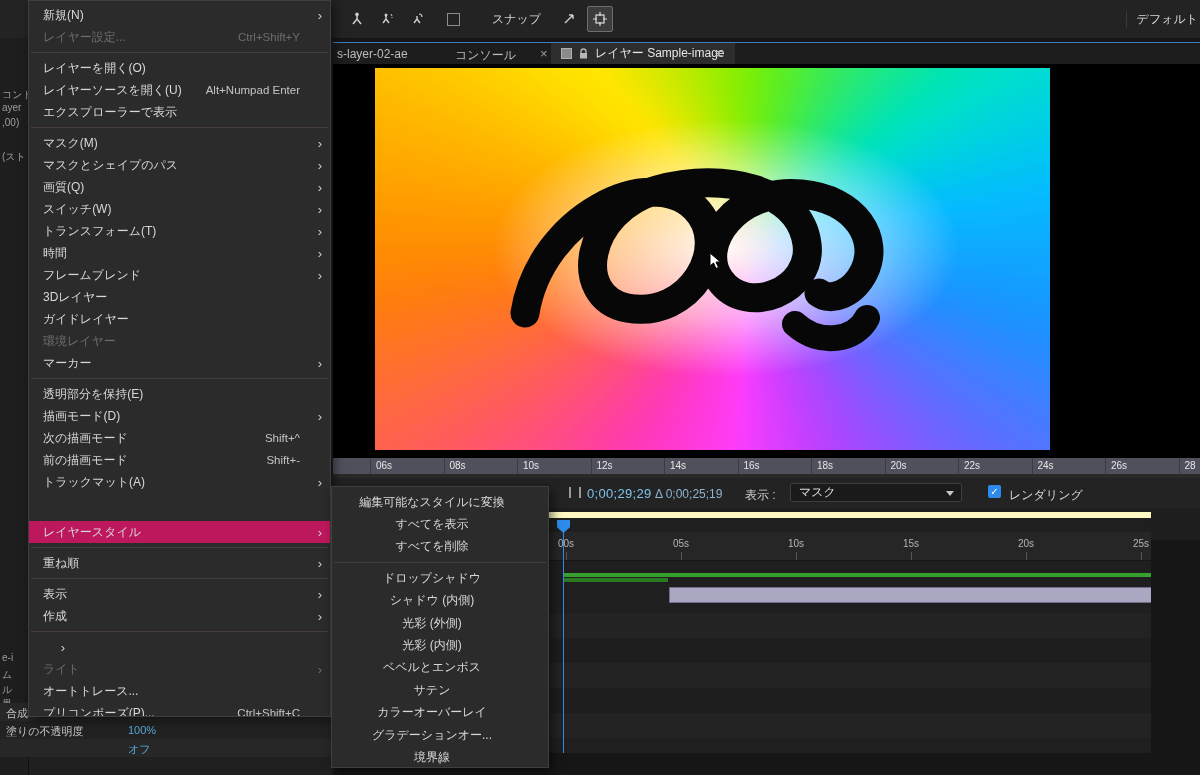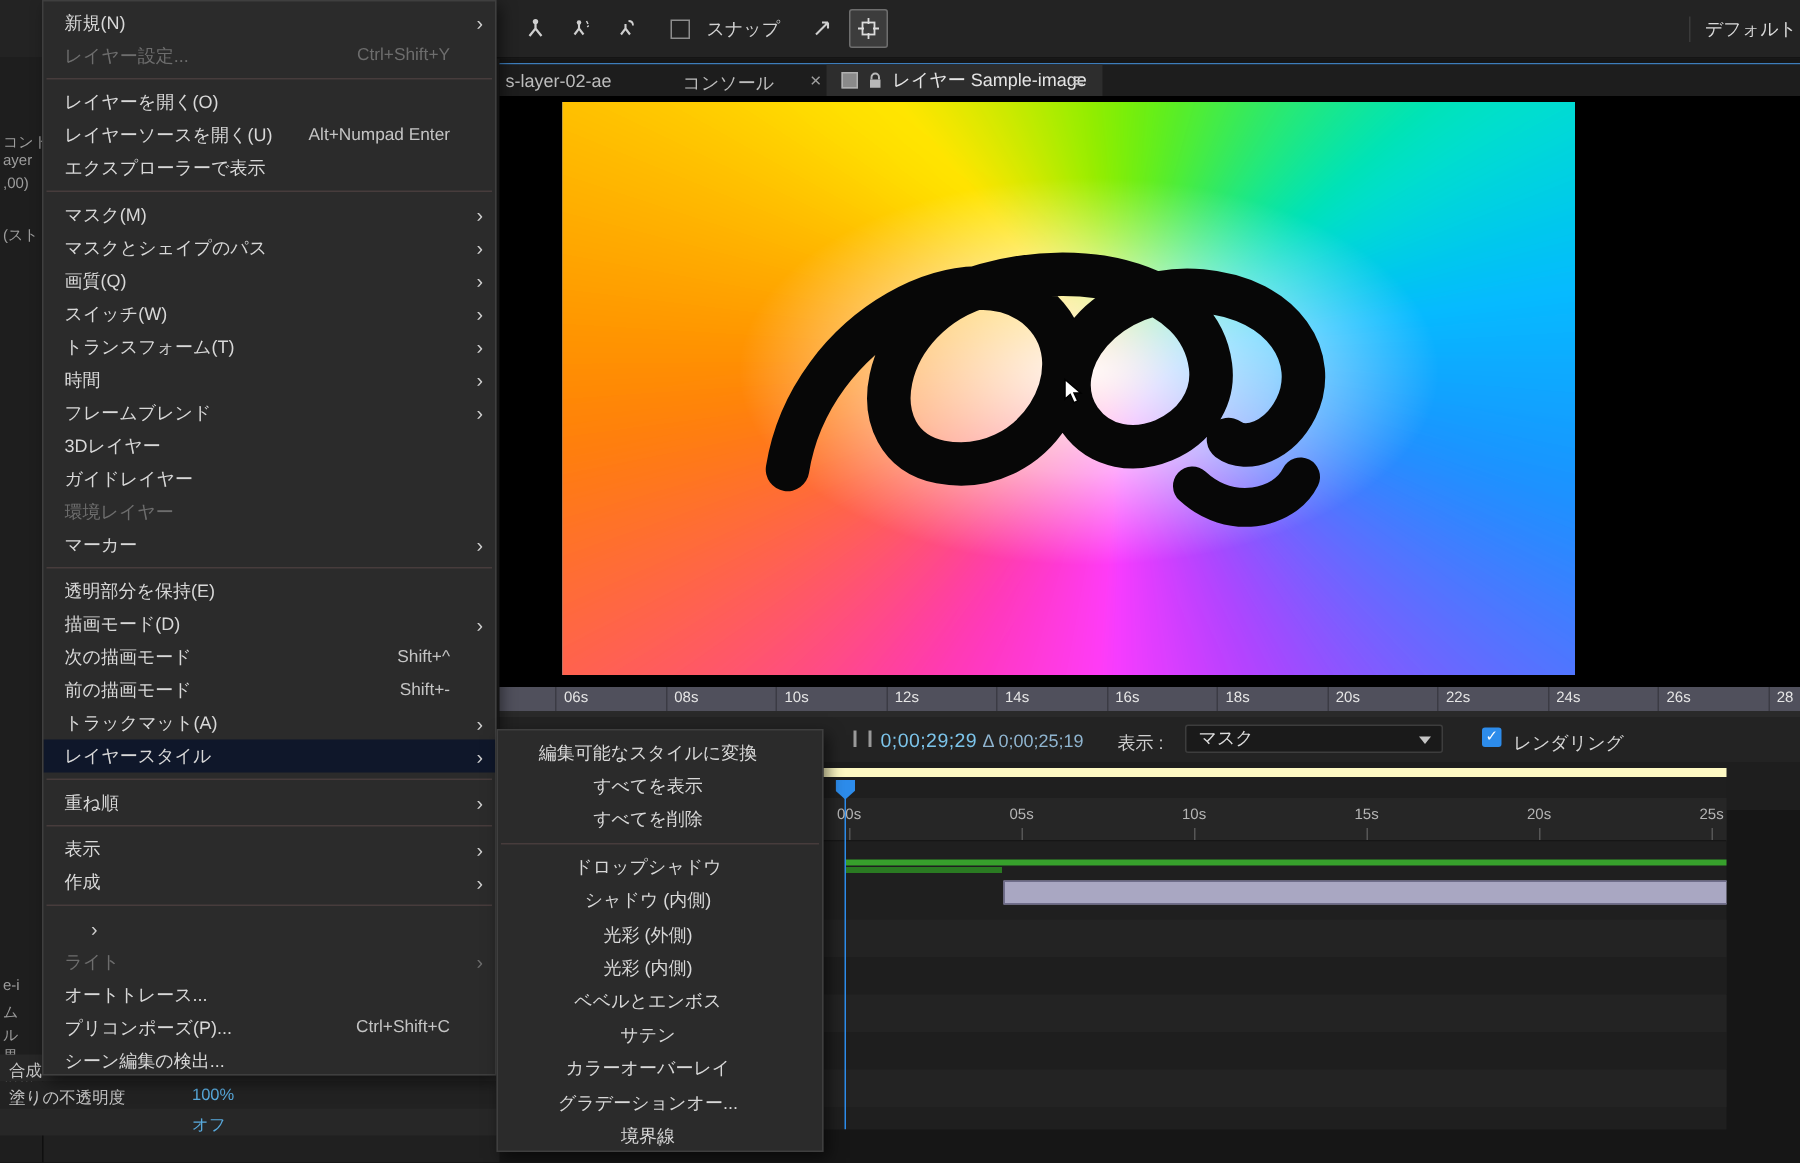--- a/index.html
+++ b/index.html
@@ -6,21 +6,21 @@
   body{width:1200px;height:775px;background:#161616;overflow:hidden;
        font-family:"Liberation Sans",sans-serif;position:relative;}
   #screen{position:absolute;left:0;top:0;width:1200px;height:775px;overflow:hidden;}
 
   
   .toolbar{position:absolute;left:0;top:0;width:1200px;height:38px;background:#232323;border-bottom:1px solid #141414;}
   .tools{position:absolute;left:345px;top:6px;height:26px;display:flex;align-items:center;gap:6px;}
   .tool-btn{width:24px;height:24px;display:flex;align-items:center;justify-content:center;}
   .tool-btn.boxed{border:1px solid #6e6e6e;background:#3c3c3c;border-radius:2px;}
   .snap-box{width:11px;height:11px;border:1px solid #8d8d8d;background:#232323;margin:0 5px 0 12px;}
-  .snap-label{color:#d2d2d2;font-size:12px;margin-right:10px;white-space:nowrap;}
+  .snap-label{color:#d2d2d2;font-size:12px;margin-right:10px;white-space:nowrap;margin-left:21px;}
   .workspace{position:absolute;right:2px;top:11px;color:#dadada;font-size:12px;white-space:nowrap;
              border-left:1px solid #3a3a3a;padding-left:10px;}
 
   
   .left-strip{position:absolute;left:0;top:38px;width:28px;height:737px;background:#1e1e1e;
               border-right:1px solid #0f0f0f;overflow:hidden;z-index:1;}
   .frag{position:absolute;left:2px;color:#9d9d9d;font-size:10px;white-space:nowrap;}
   .left-backdrop{position:absolute;left:28px;top:38px;width:305px;height:737px;background:#202020;z-index:0;}
 
   
@@ -89,21 +89,21 @@
   .bl-row .bl-value{position:absolute;left:128px;top:3px;color:#58a9dc;white-space:nowrap;}
 
   
   .menu{position:absolute;left:28px;top:0;width:303px;height:717px;background:#2b2b2b;border:1px solid #3f3f3f;
         box-shadow:3px 4px 10px rgba(0,0,0,.55);z-index:5;padding-top:3px;box-sizing:border-box;overflow:hidden;}
   .menu-item{height:22px;display:flex;align-items:center;padding:0 8px 0 14px;font-size:12px;color:#d8d8d8;}
   .menu-item .mlabel{flex:1;white-space:nowrap;overflow:hidden;}
   .menu-item .mshort{color:#c4c4c4;margin-right:12px;font-size:11.5px;white-space:nowrap;}
   .menu-item .mchev{width:10px;text-align:right;color:#cfcfcf;font-size:13px;}
   .menu-item.disabled .mlabel,.menu-item.disabled .mshort,.menu-item.disabled .mchev{color:#6d6d6d;}
-  .menu-item.highlighted{background:#0f172a;}
+  .menu-item.highlighted{background:#be185d;margin-top:28px;}
   .menu-sep{height:1px;background:#473c3c;margin:4px 2px;}
 
   .submenu{position:absolute;left:331px;top:486px;width:218px;height:282px;background:#2b2b2b;border:1px solid #3f3f3f;
            box-shadow:3px 4px 10px rgba(0,0,0,.55);z-index:6;padding-top:4px;box-sizing:border-box;overflow:hidden;}
   .submenu .menu-item{height:22.4px;text-align:center;}
   .scroll-hint{position:absolute;bottom:1px;left:50%;transform:translateX(-50%);color:#9a9a9a;font-size:9px;z-index:7;}
 </style>
 </head>
 <body>
 

